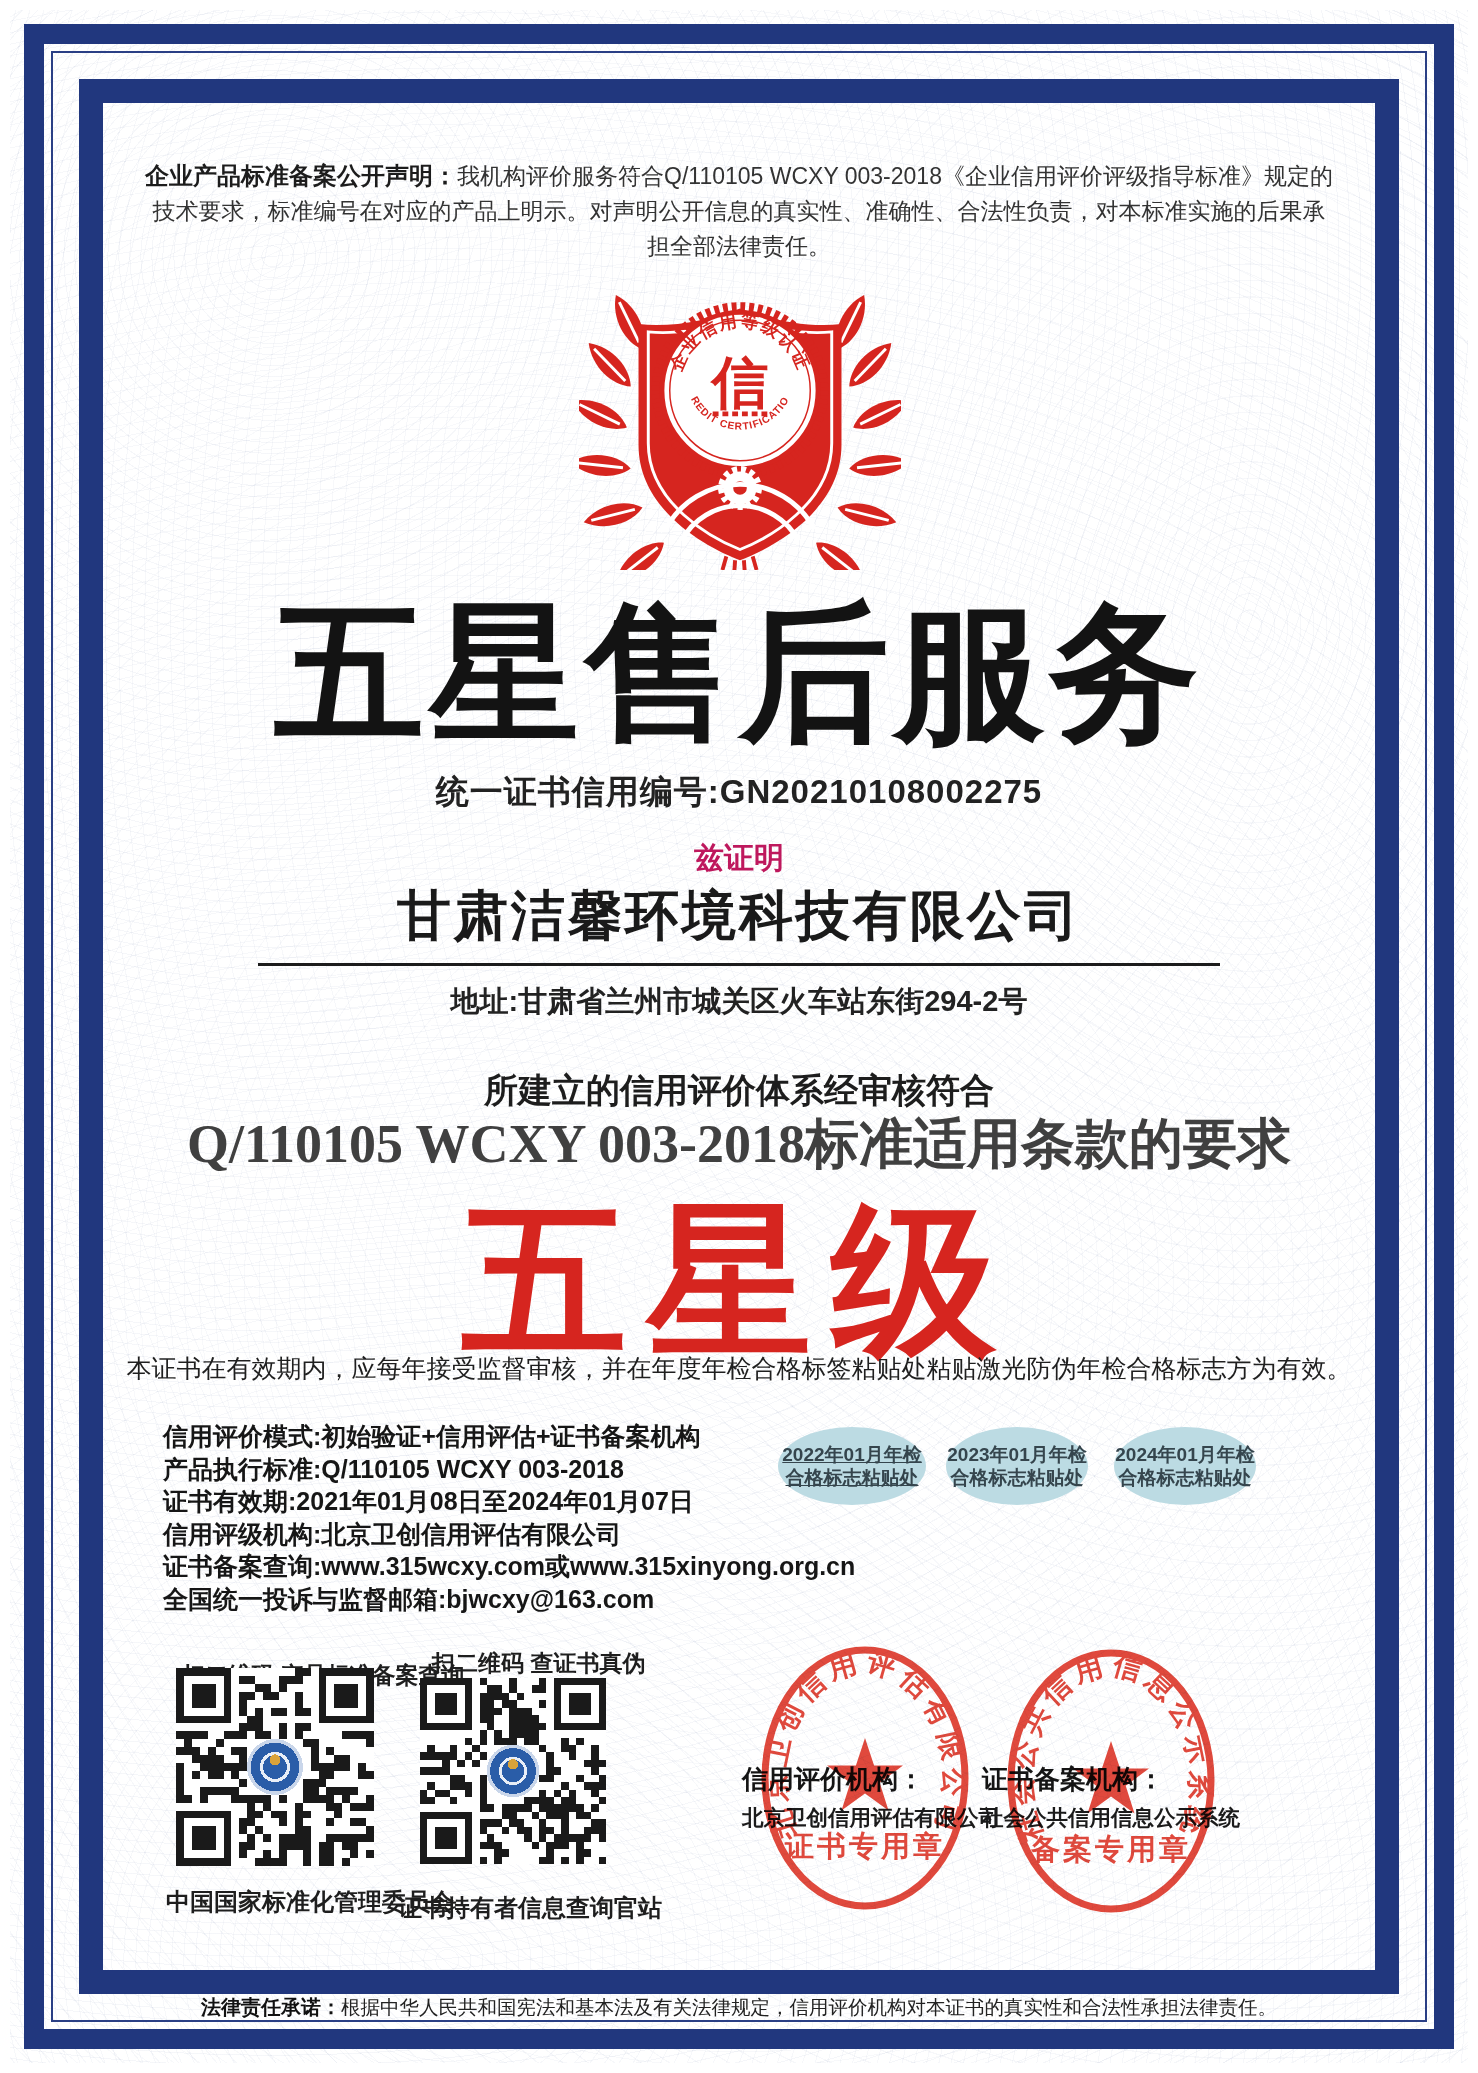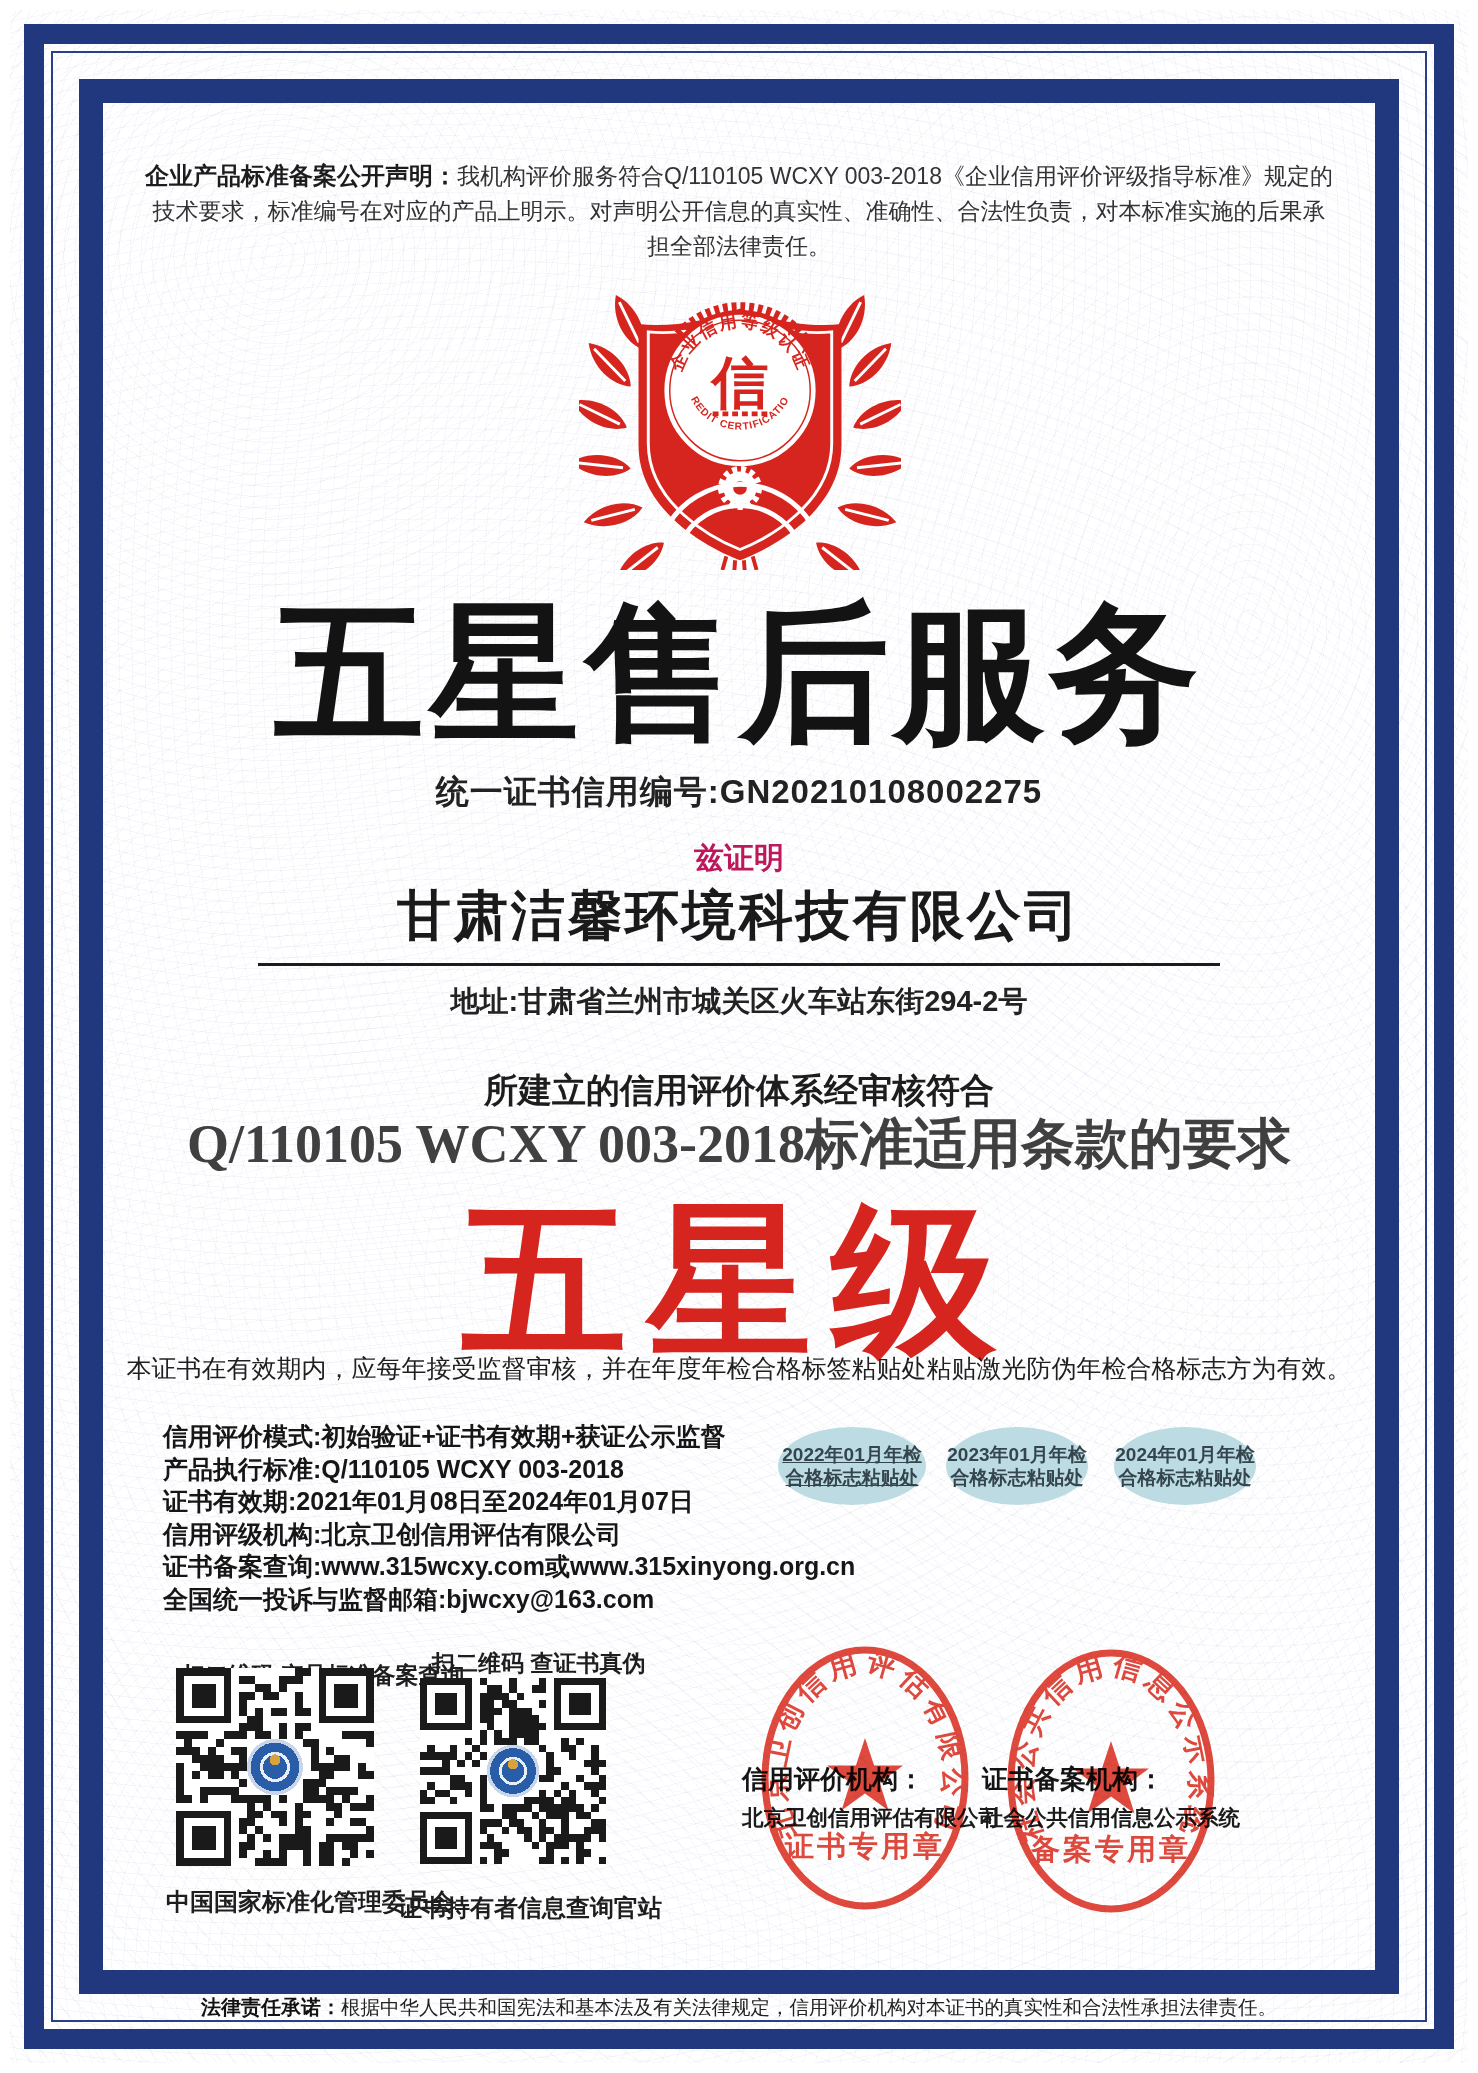--- a/index.html
+++ b/index.html
@@ -181,21 +181,21 @@
   <div class="abs company-underline"></div>
   <div class="abs center address">地址:甘肃省兰州市城关区火车站东街294-2号</div>
 
   <div class="abs center compliance1">所建立的信用评价体系经审核符合</div>
   <div class="abs center compliance2">Q/110105 WCXY 003-2018标准适用条款的要求</div>
   <div class="abs center grade">五星级</div>
 
   <div class="abs center validity">本证书在有效期内，应每年接受监督审核，并在年度年检合格标签粘贴处粘贴激光防伪年检合格标志方为有效。</div>
 
   <div class="abs info-list">
-    <div>信用评价模式:初始验证+证书有效期+获证公示监督</div>
+    <div>信用评价模式:初始验证+信用评估+证书备案机构</div>
     <div>产品执行标准:Q/110105 WCXY 003-2018</div>
     <div>证书有效期:2021年01月08日至2024年01月07日</div>
     <div>信用评级机构:北京卫创信用评估有限公司</div>
     <div>证书备案查询:www.315wcxy.com或www.315xinyong.org.cn</div>
     <div>全国统一投诉与监督邮箱:bjwcxy@163.com</div>
   </div>
 
   <div class="abs sticker sticker1">
     <div>2022年01月年检</div>
     <div>合格标志粘贴处</div>

